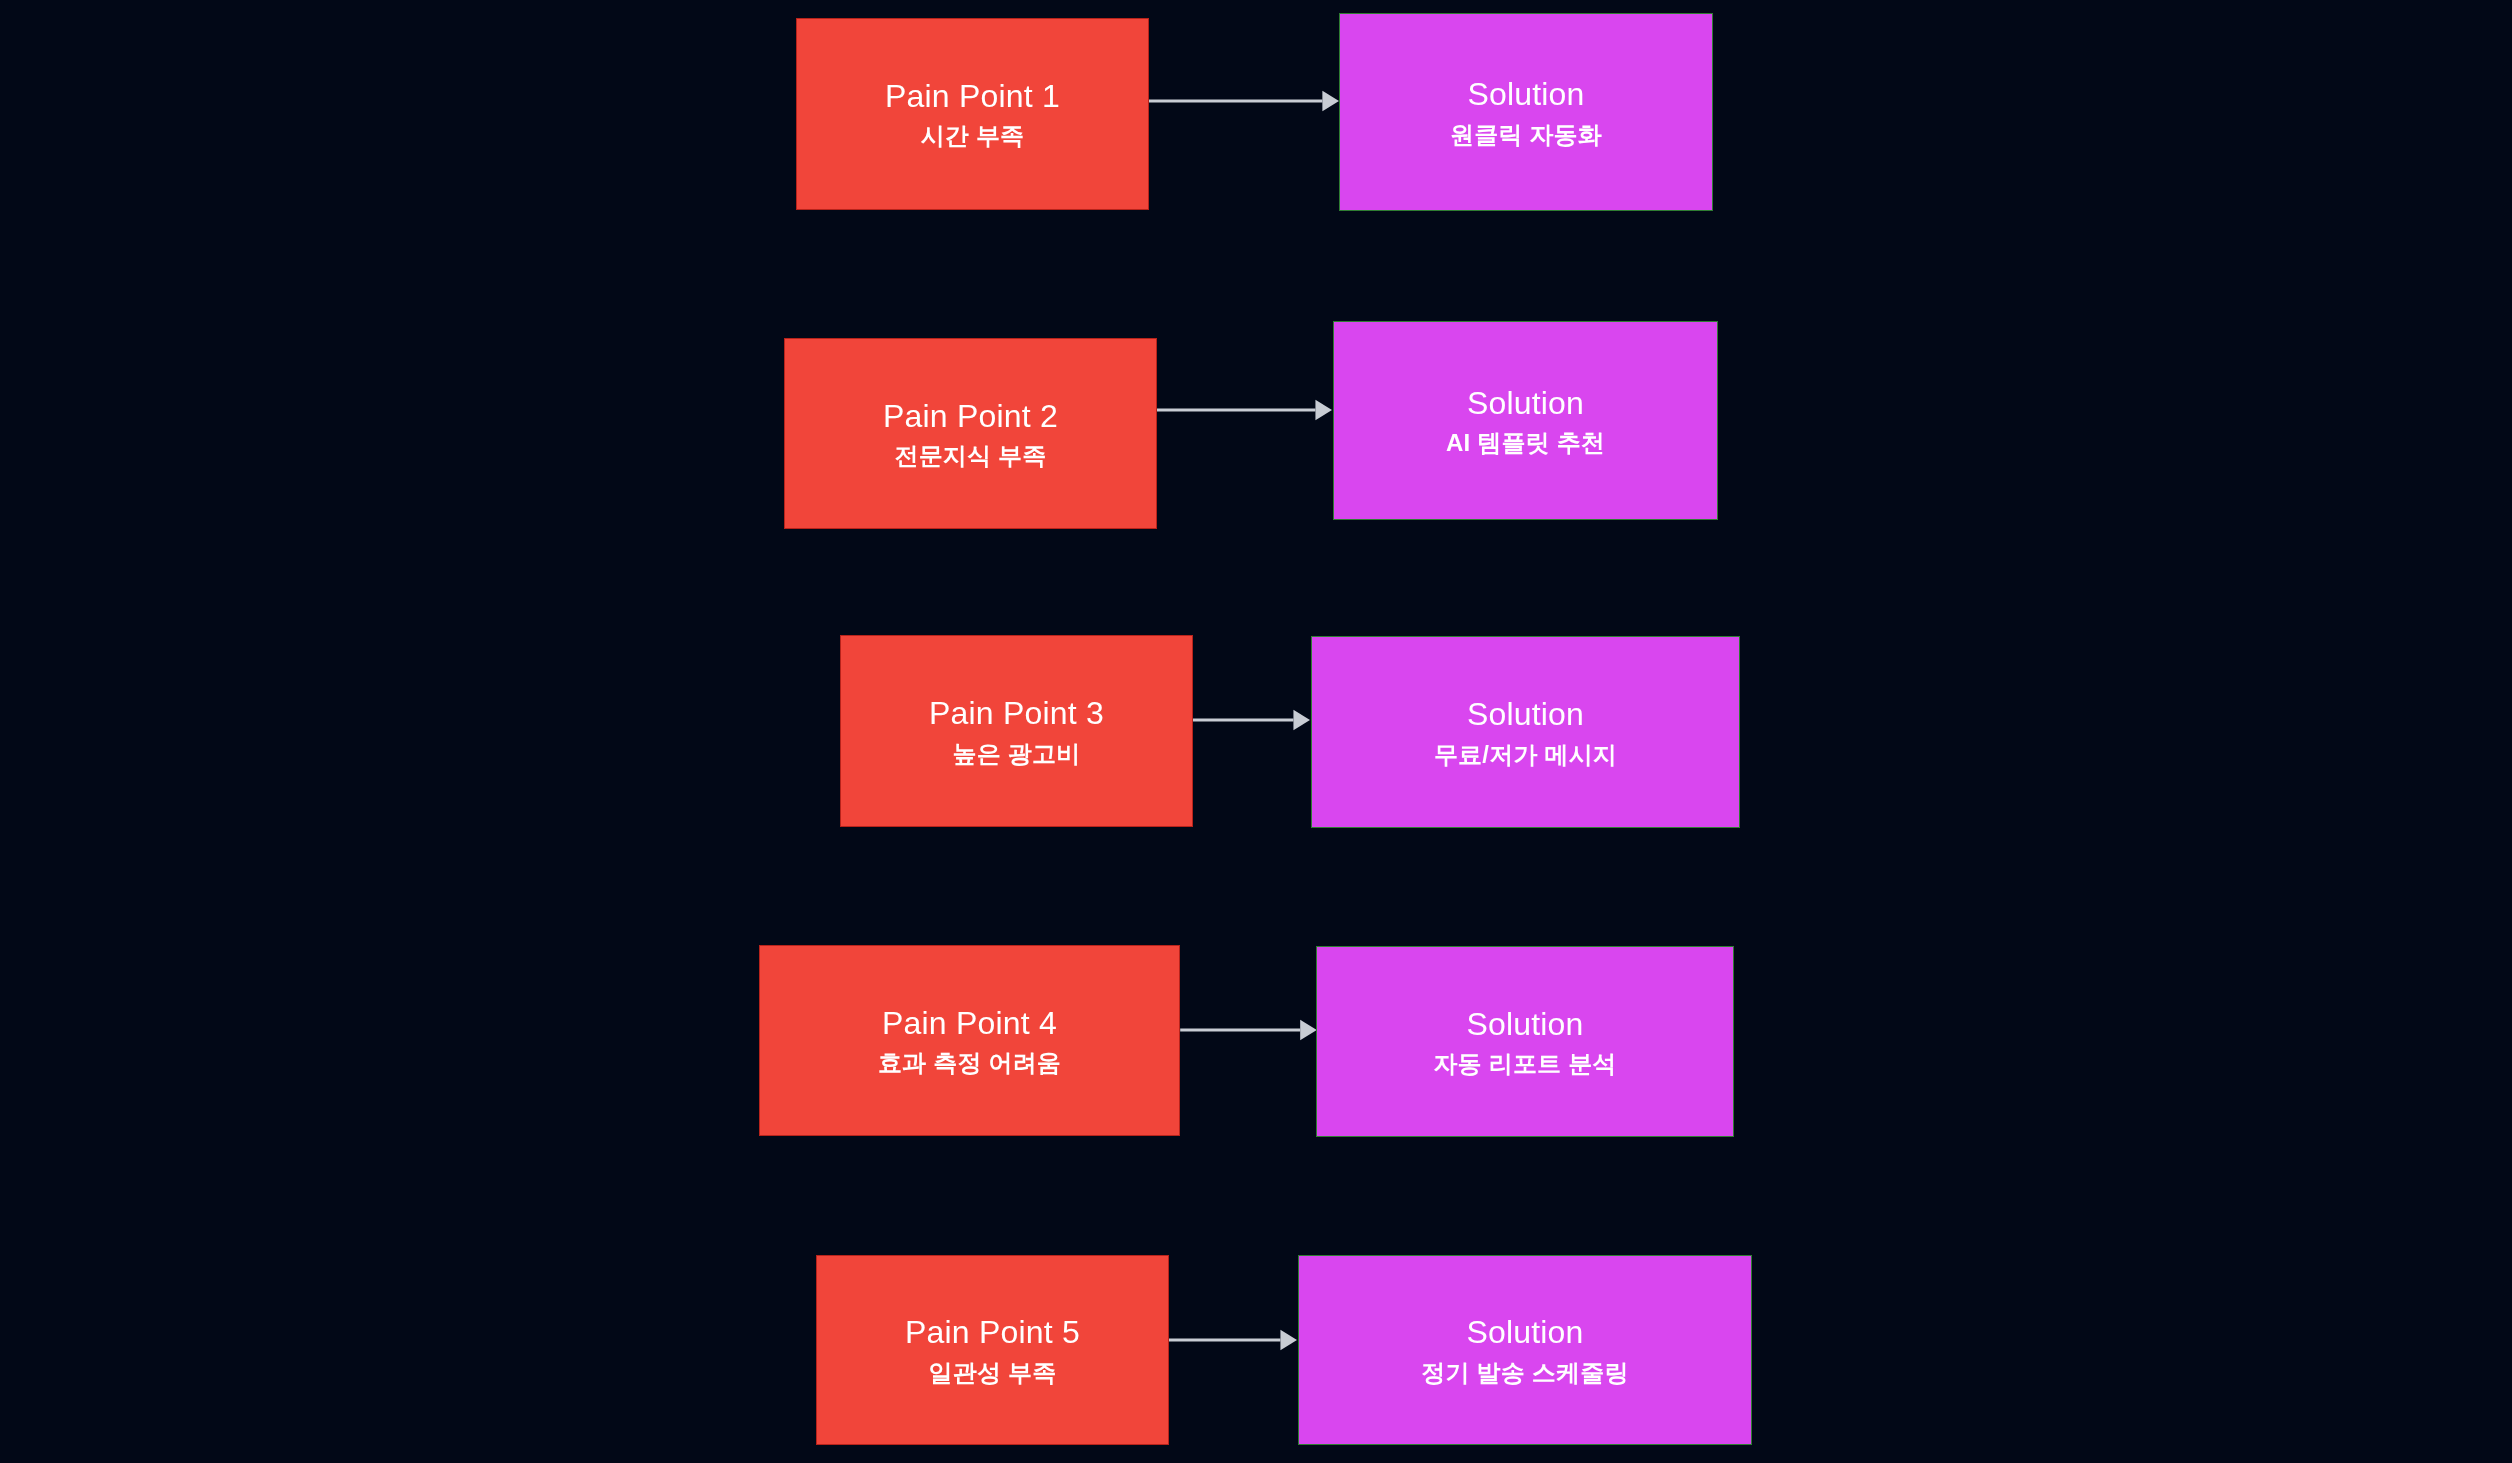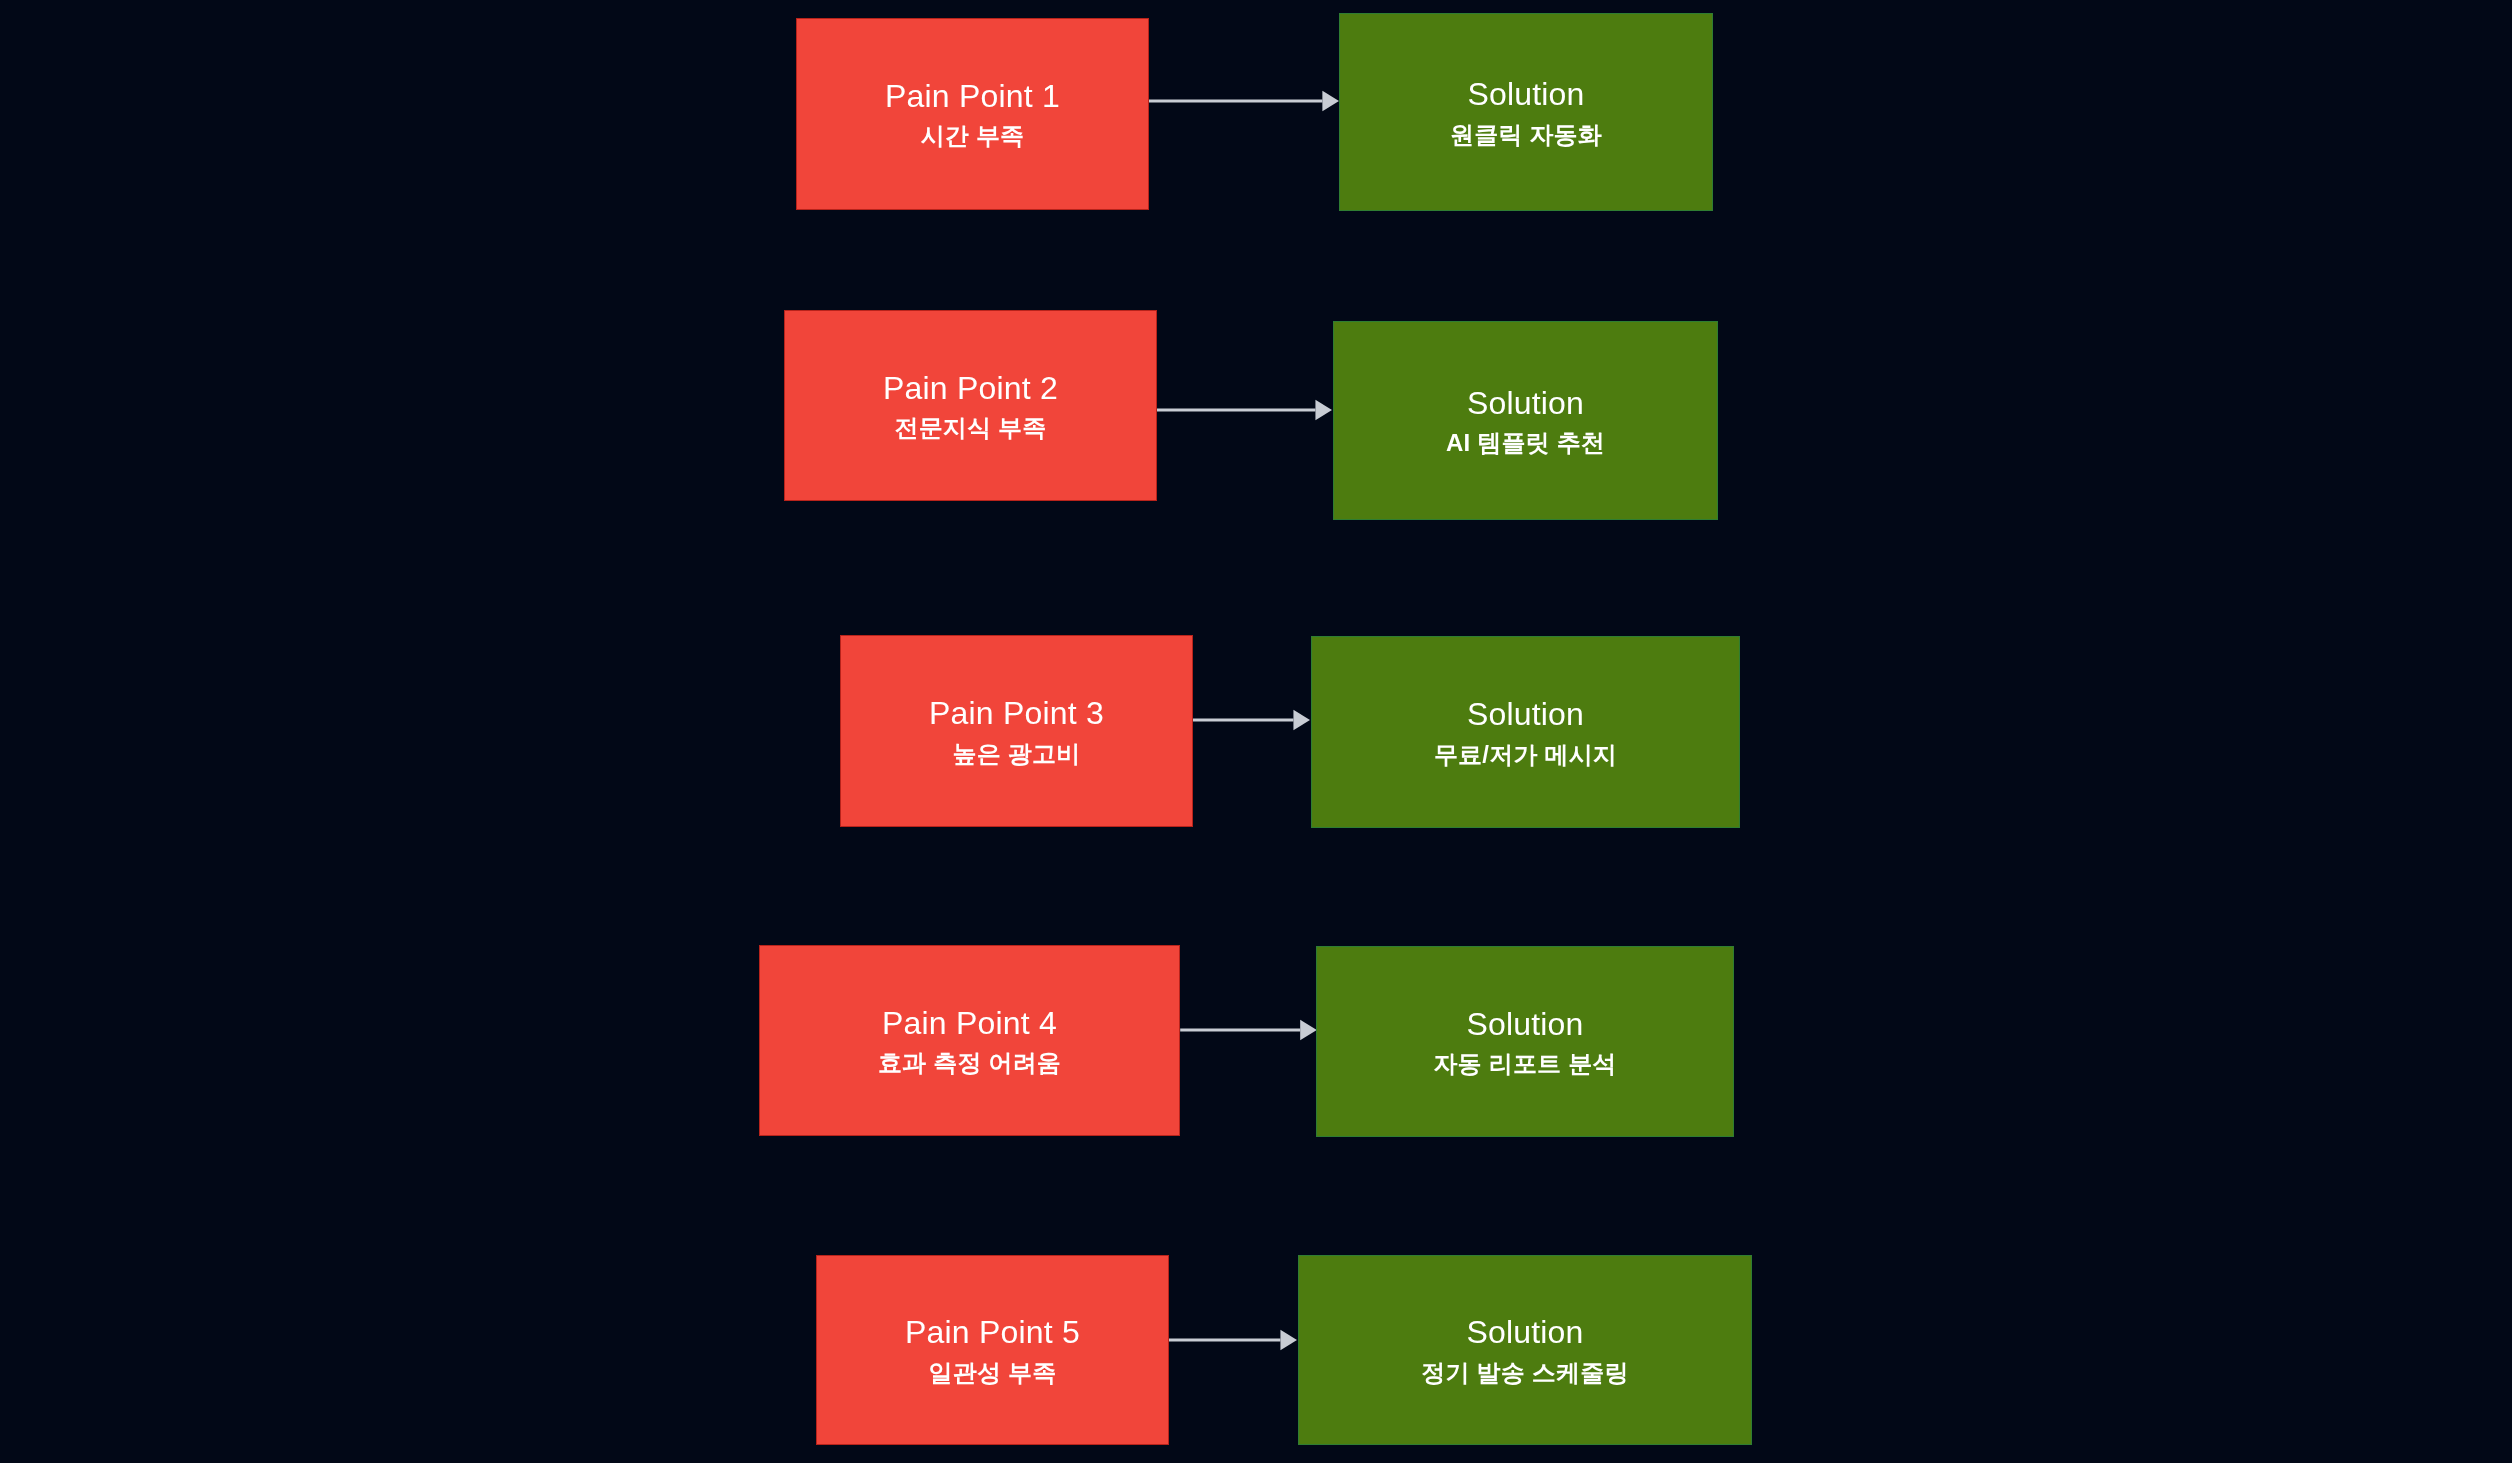--- a/index.html
+++ b/index.html
@@ -39,21 +39,21 @@
   .node .ln2 {
     display: block;
     font-size: 24px;
     font-weight: 700;
   }
   .node.pain {
     background: #f1453a;
     border: 1.8px solid #b8231b;
   }
   .node.solution {
-    background: #4d7c0f;
+    background: #d946ef;
     border: 1.8px solid #2f7d32;
   }
   .edge {
     position: absolute;
     height: 24px;
     display: block;
   }
   .edge svg {
     display: block;
     overflow: visible;
@@ -76,21 +76,21 @@
     <div class="node solution" style="left: 1339px; top: 13px; width: 374px; height: 198px;">
       <span class="ln1">Solution</span>
       <span class="ln2">원클릭 자동화</span>
     </div>
     <div class="edge" style="left: 1156px; top: 398px; width: 176px;">
       <svg width="176" height="24" viewBox="0 0 191 26">
         <line x1="0" y1="13" x2="173" y2="13" stroke="#c8ccd4" stroke-width="3"></line>
         <polygon points="173,2 191,13 173,24" fill="#c8ccd4"></polygon>
       </svg>
     </div>
-    <div class="node pain" style="left: 784px; top: 310px; width: 373px; height: 191px;">
+    <div class="node pain" style="left: 784px; top: 338px; width: 373px; height: 191px;">
       <span class="ln1">Pain Point 2</span>
       <span class="ln2">전문지식 부족</span>
     </div>
     <div class="node solution" style="left: 1333px; top: 321px; width: 385px; height: 199px;">
       <span class="ln1">Solution</span>
       <span class="ln2">AI 템플릿 추천</span>
     </div>
     <div class="edge" style="left: 1145px; top: 708px; width: 165px;">
       <svg width="165" height="24" viewBox="0 0 179 26">
         <line x1="0" y1="13" x2="161" y2="13" stroke="#c8ccd4" stroke-width="3"></line>

